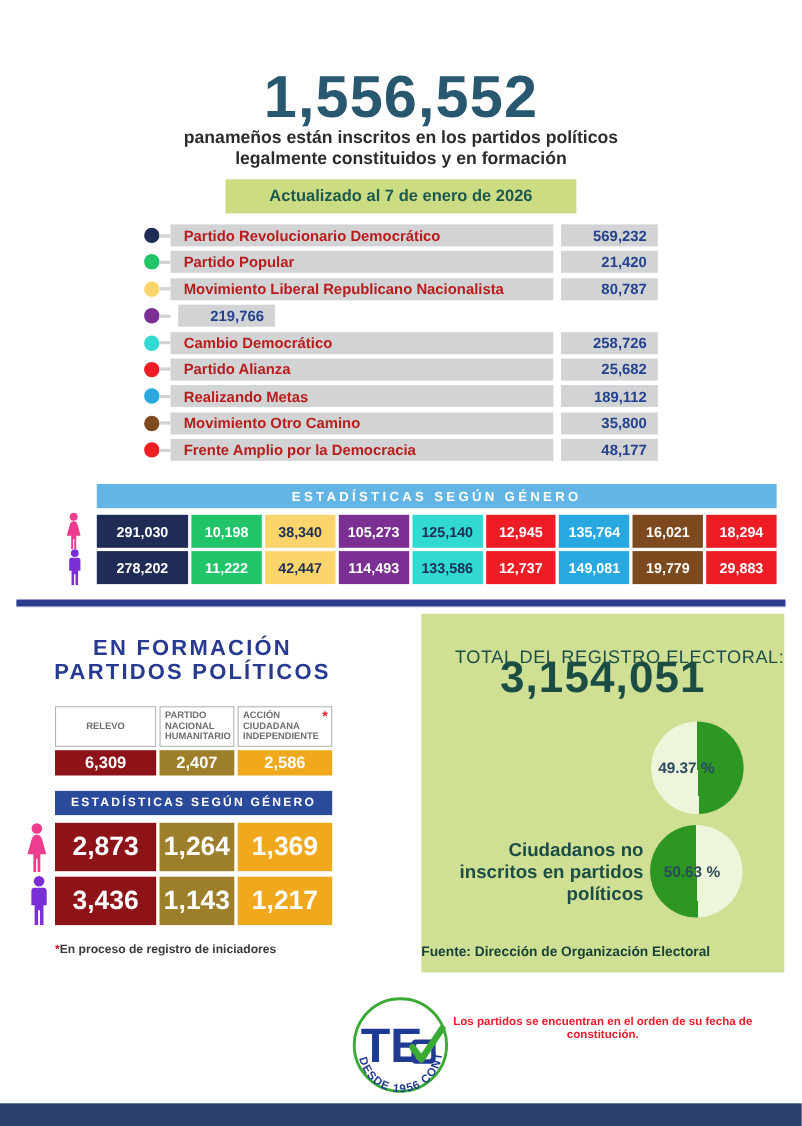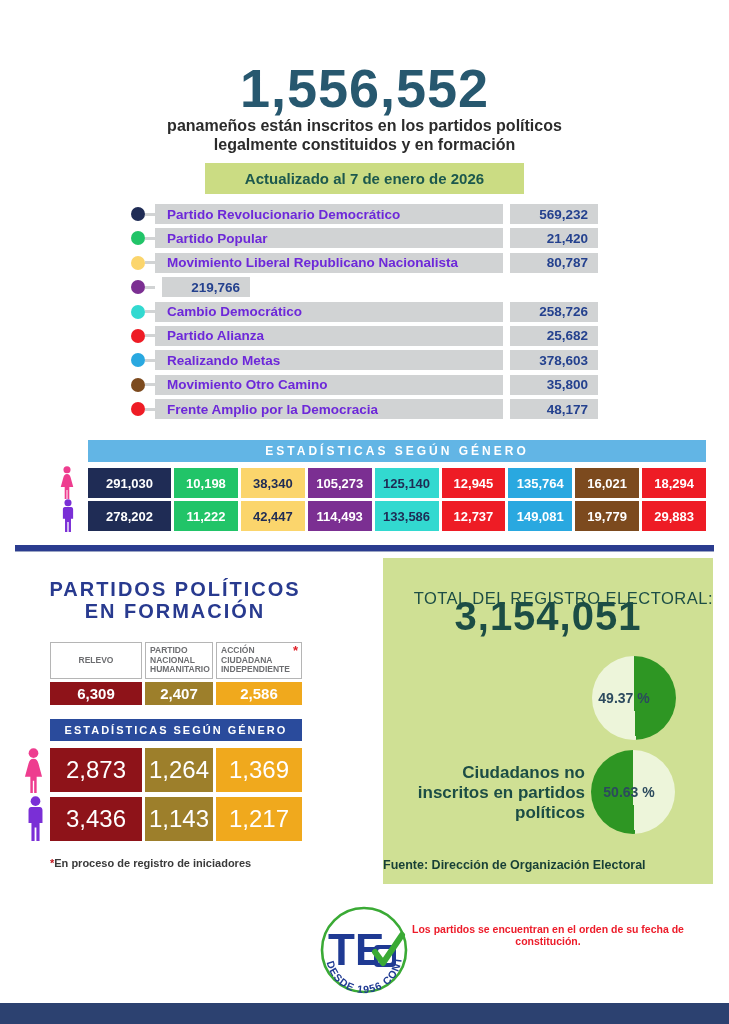--- a/index.html
+++ b/index.html
@@ -11,21 +11,21 @@
   .hero-number{font-size:54px;font-weight:bold;color:#27586f;letter-spacing:1px;line-height:1.05;}
   .hero-sub{font-size:16px;font-weight:bold;color:#2b2b2b;line-height:1.18;}
   .badge{display:inline-block;margin-top:9px;padding:7px 40px;background:#cbdc83;
          color:#1c584d;font-size:15px;font-weight:bold;}
 
   
   .parties{position:absolute;left:131px;top:204px;width:470px;}
   .prow{display:flex;align-items:center;height:20px;margin-bottom:4.4px;}
   .pdot{width:14px;height:14px;border-radius:50%;flex:0 0 14px;}
   .pconn{width:10px;height:3px;background:#d1d3d4;flex:0 0 10px;}
-  .pname{width:348px;height:20px;background:#d1d3d4;color:#6d28d9;font-size:13.5px;font-weight:bold;
+  .pname{width:348px;height:20px;background:#d1d3d4;color:#b91c1c;font-size:13.5px;font-weight:bold;
          display:flex;align-items:center;padding-left:12px;box-sizing:border-box;}
   .pgap{width:7px;flex:0 0 7px;}
   .pnum{width:88px;height:20px;background:#d1d3d4;color:#24418e;font-size:13.5px;font-weight:bold;
         display:flex;align-items:center;justify-content:flex-end;padding-right:10px;box-sizing:border-box;}
 
   
   .gm-bar{position:absolute;left:88px;top:440px;width:618px;height:22px;background:#62b5e5;
           color:#ffffff;font-size:12px;font-weight:bold;letter-spacing:3px;
           display:flex;align-items:center;justify-content:center;}
   .gm-row{position:absolute;left:88px;width:618px;height:30px;display:grid;
@@ -51,21 +51,21 @@
   .fh-ast{position:absolute;top:1px;right:3px;color:#e02028;font-size:13px;font-weight:bold;}
   .ft-values{top:682px;}
   .fv-cell{height:23px;display:flex;align-items:center;justify-content:center;
            color:#ffffff;font-size:15px;font-weight:bold;}
   .fg-bar{position:absolute;left:50px;top:719px;width:252px;height:22px;background:#2a4b9c;
           color:#ffffff;font-size:11px;font-weight:bold;letter-spacing:2px;
           display:flex;align-items:center;justify-content:center;}
   .fg-row-f{top:748px;}
   .fg-row-m{top:797px;}
   .fg-cell{height:44px;display:flex;align-items:center;justify-content:center;
-           color:#ffffff;font-size:24px;font-weight:normal;}
+           color:#ffffff;font-size:24px;font-weight:bold;}
   .footnote{position:absolute;left:50px;top:857px;font-size:11px;font-weight:bold;color:#3a3a3a;}
   .footnote .star{color:#c0131b;}
 
   
   .greenbox{position:absolute;left:383px;top:558px;width:330px;height:326px;background:#cfe094;}
   .gb-title{position:absolute;left:0;top:31px;width:100%;text-align:right;
             color:#1c4d45;font-size:16.5px;font-weight:normal;letter-spacing:0.5px;}
   .gb-total{position:absolute;left:0;top:36px;width:100%;text-align:center;
             color:#1c4d45;font-size:40px;font-weight:bold;letter-spacing:1px;}
   .gb-label1{position:absolute;left:10px;top:122px;width:192px;text-align:right;
@@ -140,21 +140,21 @@
     <span class="pconn"></span>
     <span class="pname">Partido Alianza</span>
     <span class="pgap"></span>
     <span class="pnum">25,682</span>
   </div>
   <div class="prow">
     <span class="pdot" style="background:#29a8e0"></span>
     <span class="pconn"></span>
     <span class="pname">Realizando Metas</span>
     <span class="pgap"></span>
-    <span class="pnum">378,603</span>
+    <span class="pnum">189,112</span>
   </div>
   <div class="prow">
     <span class="pdot" style="background:#7c4a1e"></span>
     <span class="pconn"></span>
     <span class="pname">Movimiento Otro Camino</span>
     <span class="pgap"></span>
     <span class="pnum">35,800</span>
   </div>
   <div class="prow">
     <span class="pdot" style="background:#ee1c25"></span>
@@ -193,22 +193,22 @@
   <div class="gm-cell dark" style="background:#32d9d0">133,586</div>
   <div class="gm-cell " style="background:#ee1c25">12,737</div>
   <div class="gm-cell " style="background:#29a8e0">149,081</div>
   <div class="gm-cell " style="background:#7c4a1e">19,779</div>
   <div class="gm-cell " style="background:#ee1c25">29,883</div>
     </div>
 
   <div class="divider"></div>
 
   <div class="fheading">
+    <div>EN FORMACIÓN</div>
     <div>PARTIDOS POLÍTICOS</div>
-    <div>EN FORMACIÓN</div>
   </div>
   <div class="fgrid ft-headers" id="ft-headers">
   <div class="fh-cell center">
     RELEVO
   </div>
   <div class="fh-cell ">
     PARTIDO NACIONAL HUMANITARIO
   </div>
   <div class="fh-cell ">
     ACCIÓN CIUDADANA INDEPENDIENTE<span class="fh-ast">*</span>

